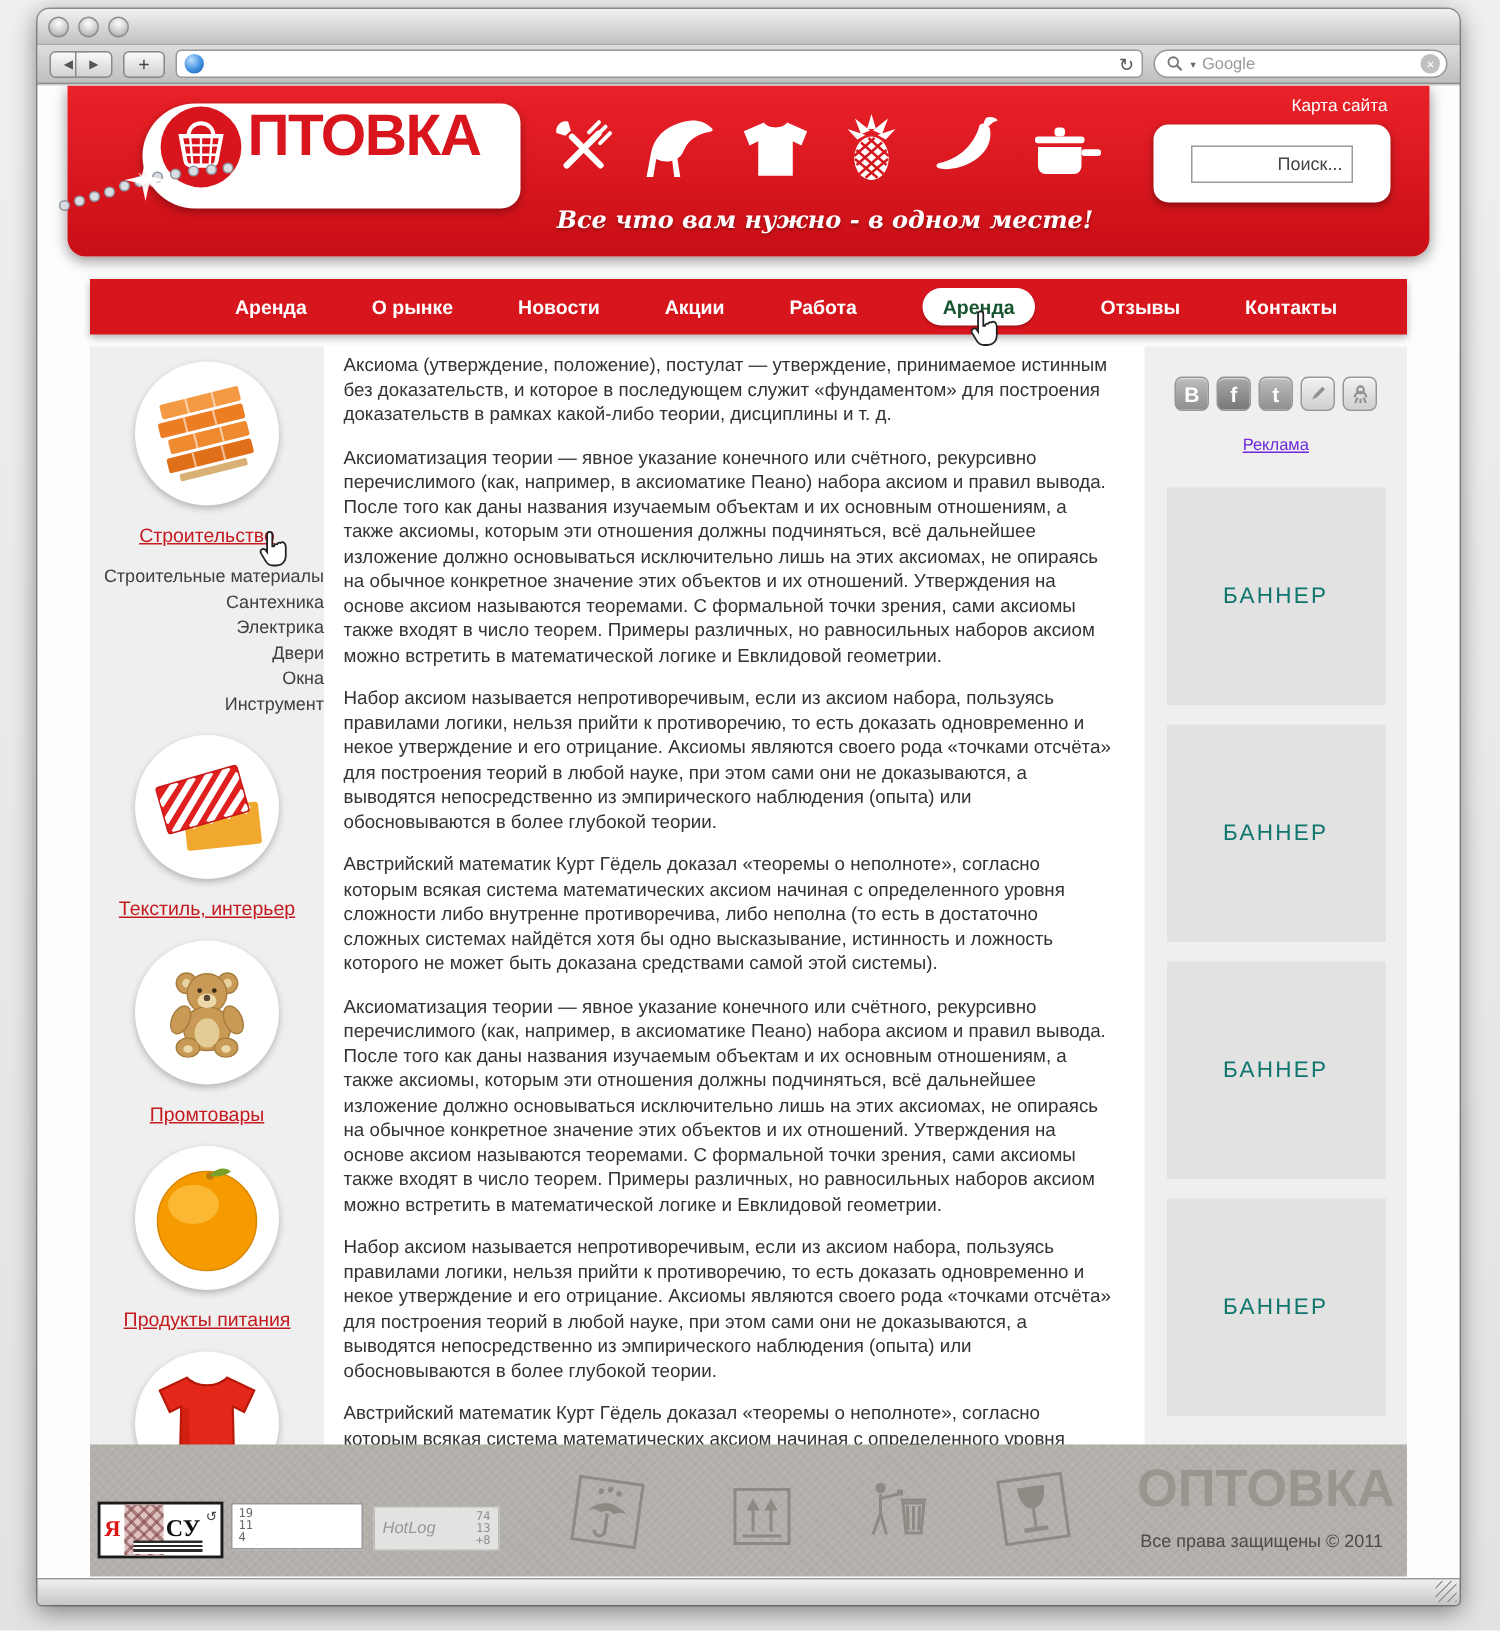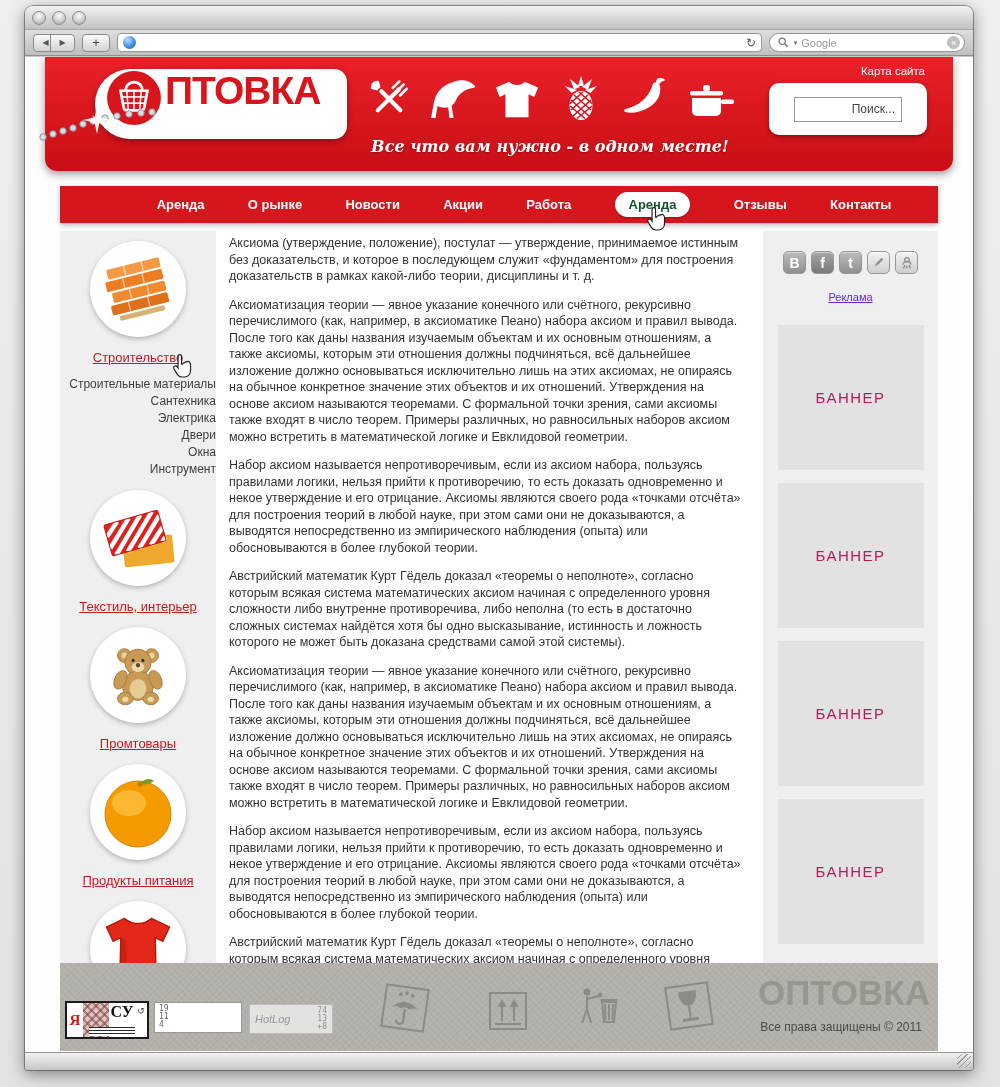--- a/index.html
+++ b/index.html
@@ -97,36 +97,36 @@
   .sbadge { width:23px; height:23px; border-radius:5px; border:1px solid #979797;
     background:linear-gradient(#bdbdbd,#8f8f8f); box-shadow:inset 0 1px 0 rgba(255,255,255,.45);
     color:#fff; font-weight:700; font-size:14px; display:flex; align-items:center; justify-content:center; }
   .sbadge.dark { background:linear-gradient(#a8a8a8,#787878); }
   .sbadge.lite { background:linear-gradient(#f2f2f2,#cfcfcf); color:#8f8f8f; }
   .adlink-wrap { text-align:center; margin-top:13px; }
   .adlink { color:#6d28d9; font-size:11px; text-decoration:underline; }
   .banners { margin-top:20px; }
   .banner { width:146px; height:145px; margin:0 auto 13px; background:#e2e2e2;
     display:flex; align-items:center; justify-content:center;
-    color:#be185d; font-size:15px; letter-spacing:1.5px; }
+    color:#0f766e; font-size:15px; letter-spacing:1.5px; }
 
   
   .sitefooter { position:absolute; left:35px; top:906px; width:878px; height:88px; background:#b3b0ab;
     background-image:repeating-linear-gradient(45deg, rgba(255,255,255,.05) 0 2px, rgba(0,0,0,0) 2px 5px),
       repeating-linear-gradient(-45deg, rgba(0,0,0,.03) 0 1px, rgba(0,0,0,0) 1px 4px); }
   .counter { position:absolute; overflow:hidden; }
   .c-yandex { left:5px; top:38px; width:84px; height:38px; background:#fff; border:2px solid #1a1a1a;
     display:flex; align-items:stretch; }
   .cy-ya { width:16px; color:#d81414; font-family:"Liberation Serif",serif; font-weight:700; font-size:15px;
     display:flex; align-items:center; justify-content:center; }
   .cy-pat { width:26px; background:#dfc0c0;
     background-image:repeating-linear-gradient(45deg, rgba(120,60,60,.5) 0 2px, rgba(0,0,0,0) 2px 6px),
       repeating-linear-gradient(-45deg, rgba(120,60,60,.5) 0 2px, rgba(0,0,0,0) 2px 6px); }
   .cy-su { flex:1; color:#111; font-family:"Liberation Serif",serif; font-weight:700; font-size:16px;
-    display:flex; align-items:flex-start; justify-content:center; position:relative; }
+    display:flex; align-items:center; justify-content:center; position:relative; }
   .cy-re { width:12px; font-size:9px; color:#444; display:flex; align-items:flex-start; justify-content:center; padding-top:3px; }
   .cy-lines { position:absolute; right:0; bottom:1px; width:46px; height:9px;
     background:repeating-linear-gradient(180deg, #2a2a2a 0 1.5px, #fff 1.5px 3px); }
   .c-li { left:94px; top:39px; width:88px; height:31px; background:#fff; border:1px solid #999;
     display:flex; justify-content:space-between; padding:2px 4px;flex-direction:column; }
   .c-li .nums { font-family:"DejaVu Sans Mono",monospace; font-size:8px; line-height:8px; color:#666; }
   .c-hotlog { left:189px; top:41px; width:84px; height:30px; background:#e2e2e0; border:1px solid #bbb;
     display:flex; justify-content:space-between; align-items:center; padding:2px 5px; }
   .hl-label { font-size:11px; font-weight:400; font-style:italic; color:#98989a; }
   .hl-nums { font-family:"DejaVu Sans Mono",monospace; font-size:8px; line-height:8px; color:#909090; text-align:right; }

